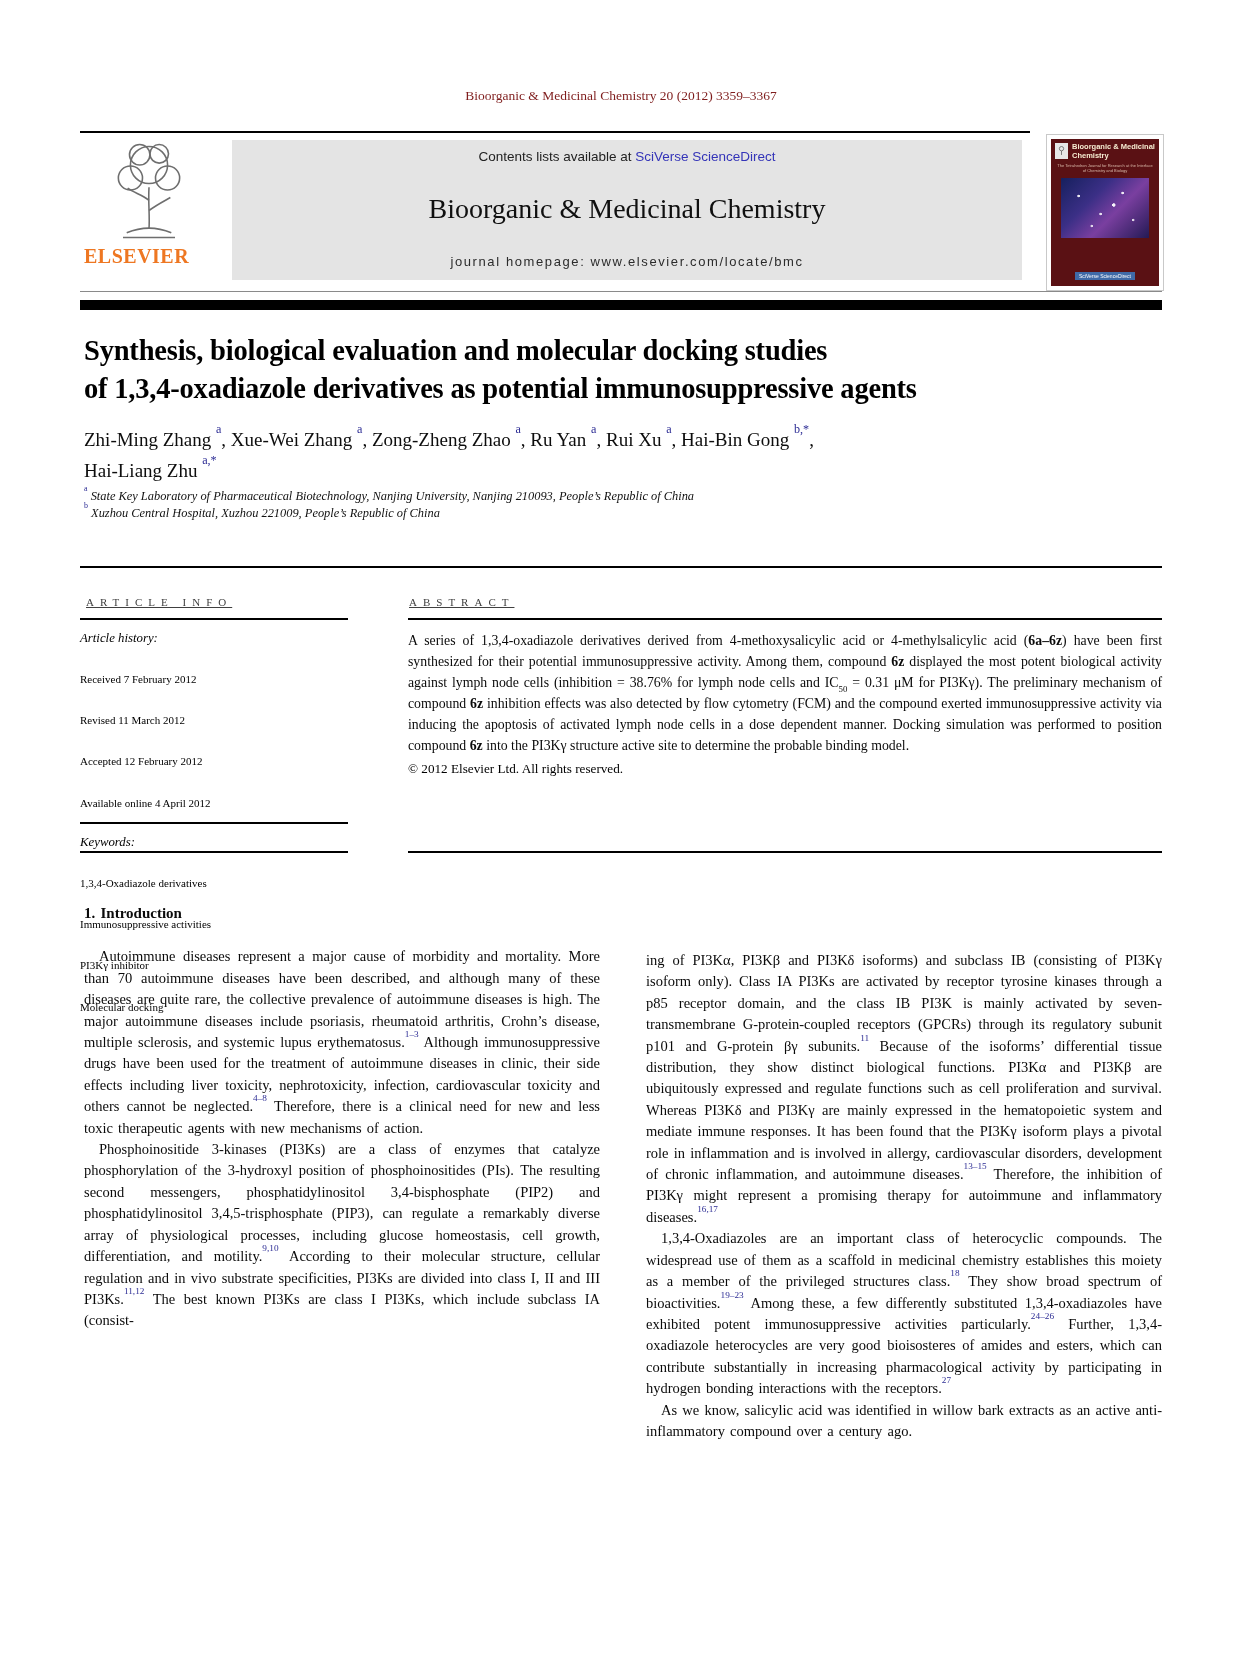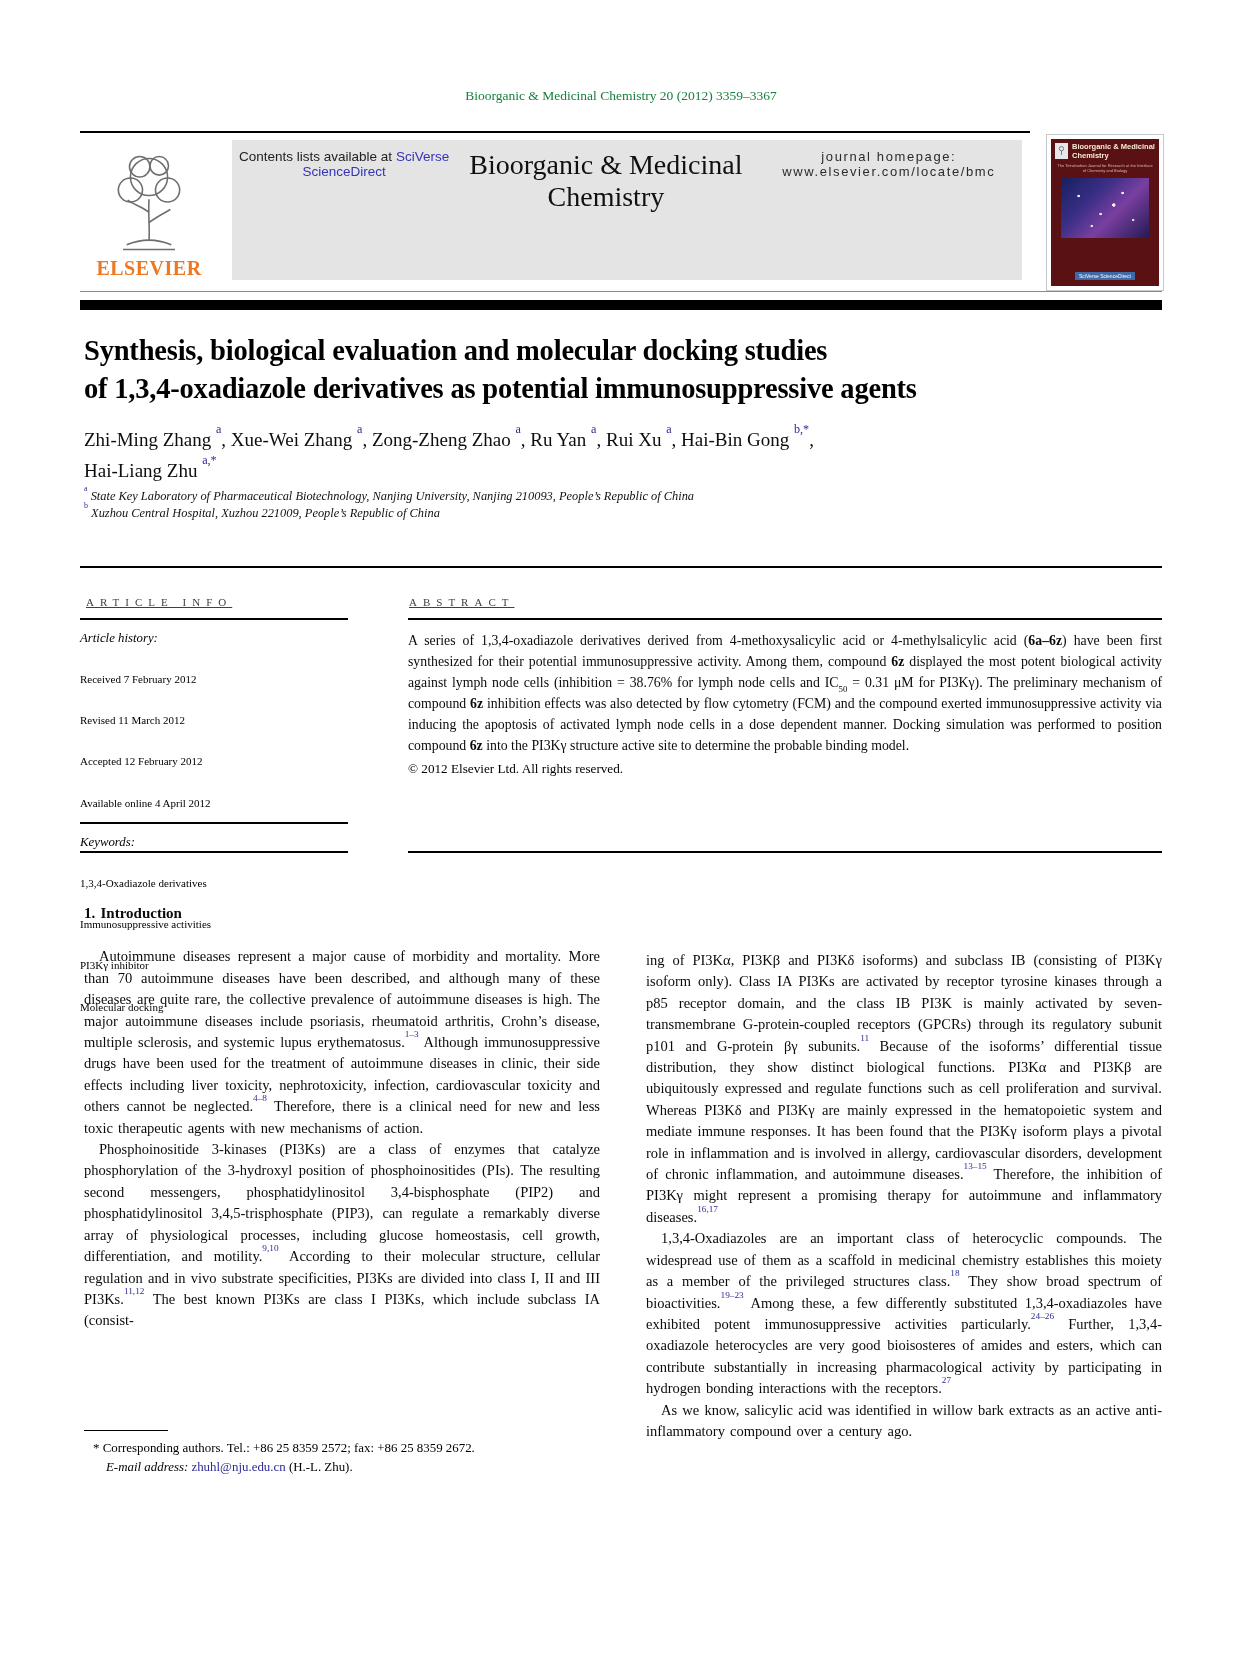--- a/index.html
+++ b/index.html
@@ -8,32 +8,32 @@
     position:relative; width:1241px; height:1654px; background:#fff;
     font-family:"Liberation Serif","DejaVu Serif",serif; color:#000;
     overflow:hidden;
   }
   .sans { font-family:"Liberation Sans","DejaVu Sans",sans-serif; }
   .lnk { color:#2c2c94; }
   sup { font-size:0.64em; line-height:0; position:relative; top:-0.45em; color:#2c2c94; }
   sub { font-size:0.64em; line-height:0; position:relative; top:0.25em; color:inherit; }
 
   .citation { position:absolute; top:88px; left:80px; width:1082px; text-align:center;
-    font-size:13.5px; color:#15803d; }
+    font-size:13.5px; color:#7f1d1d; }
 
   .rule-top { position:absolute; top:131px; left:80px; width:950px; height:2px; background:#000; }
   .rule-under { position:absolute; top:291px; left:80px; width:1082px; height:1px; background:#8a8a8a; }
   .thick-bar { position:absolute; top:300px; left:80px; width:1082px; height:10px; background:#000; }
 
-  .elsevier { position:absolute; left:84px; top:151px; width:130px; height:142px; text-align:center; }
+  .elsevier { position:absolute; left:84px; top:139px; width:130px; height:142px; text-align:left; }
   .elsevier svg { display:block; margin:0 auto; }
   .elsevier-word { font-size:20px; font-weight:700; color:#ee7722; letter-spacing:0.5px; margin-top:2px; }
 
   .banner { position:absolute; left:232px; top:140px; width:790px; height:140px; background:#e4e4e4;
-    display:flex; flex-direction:row; justify-content:space-between; padding:9px 0 11px; text-align:center; }
+    display:flex; flex-direction:column; justify-content:space-between; padding:9px 0 11px; text-align:center; }
   .contents-line { font-size:13.5px; color:#222; }
   .jtitle { font-size:28px; color:#101010; }
   .homepage { font-size:13px; letter-spacing:1.6px; color:#2b2b2b; }
 
   .cover { position:absolute; left:1046px; top:134px; width:118px; height:157px; background:#fff;
     border:1px solid #c9c9c9; padding:4px; }
   .cover-core { width:100%; height:100%; background:#5a1114; position:relative; overflow:hidden; }
   .cover-head { display:flex; padding:4px 4px 0 4px; }
   .cover-logo { width:13px; height:16px; background:#e7e7e7; flex:none; display:flex; align-items:center; justify-content:center; }
   .cover-title { margin-left:4px; font-family:"Liberation Sans",sans-serif; font-weight:700;
@@ -195,20 +195,15 @@
     <p class="ind">Autoimmune diseases represent a major cause of morbidity and mortality. More than 70 autoimmune diseases have been described, and although many of these diseases are quite rare, the collective prevalence of autoimmune diseases is high. The major autoimmune diseases include psoriasis, rheumatoid arthritis, Crohn’s disease, multiple sclerosis, and systemic lupus erythematosus.<sup>1–3</sup> Although immunosuppressive drugs have been used for the treatment of autoimmune diseases in clinic, their side effects including liver toxicity, nephrotoxicity, infection, cardiovascular toxicity and others cannot be neglected.<sup>4–8</sup> Therefore, there is a clinical need for new and less toxic therapeutic agents with new mechanisms of action.</p>
     <p class="ind">Phosphoinositide 3-kinases (PI3Ks) are a class of enzymes that catalyze phosphorylation of the 3-hydroxyl position of phosphoinositides (PIs). The resulting second messengers, phosphatidylinositol 3,4-bisphosphate (PIP2) and phosphatidylinositol 3,4,5-trisphosphate (PIP3), can regulate a remarkably diverse array of physiological processes, including glucose homeostasis, cell growth, differentiation, and motility.<sup>9,10</sup> According to their molecular structure, cellular regulation and in vivo substrate specificities, PI3Ks are divided into class I, II and III PI3Ks.<sup>11,12</sup> The best known PI3Ks are class I PI3Ks, which include subclass IA (consist-</p>
   </div>
 
   <div class="col2 bodycol">
     <p>ing of PI3Kα, PI3Kβ and PI3Kδ isoforms) and subclass IB (consisting of PI3Kγ isoform only). Class IA PI3Ks are activated by receptor tyrosine kinases through a p85 receptor domain, and the class IB PI3K is mainly activated by seven-transmembrane G-protein-coupled receptors (GPCRs) through its regulatory subunit p101 and G-protein βγ subunits.<sup>11</sup> Because of the isoforms’ differential tissue distribution, they show distinct biological functions. PI3Kα and PI3Kβ are ubiquitously expressed and regulate functions such as cell proliferation and survival. Whereas PI3Kδ and PI3Kγ are mainly expressed in the hematopoietic system and mediate immune responses. It has been found that the PI3Kγ isoform plays a pivotal role in inflammation and is involved in allergy, cardiovascular disorders, development of chronic inflammation, and autoimmune diseases.<sup>13–15</sup> Therefore, the inhibition of PI3Kγ might represent a promising therapy for autoimmune and inflammatory diseases.<sup>16,17</sup></p>
     <p class="ind">1,3,4-Oxadiazoles are an important class of heterocyclic compounds. The widespread use of them as a scaffold in medicinal chemistry establishes this moiety as a member of the privileged structures class.<sup>18</sup> They show broad spectrum of bioactivities.<sup>19–23</sup> Among these, a few differently substituted 1,3,4-oxadiazoles have exhibited potent immunosuppressive activities particularly.<sup>24–26</sup> Further, 1,3,4-oxadiazole heterocycles are very good bioisosteres of amides and esters, which can contribute substantially in increasing pharmacological activity by participating in hydrogen bonding interactions with the receptors.<sup>27</sup></p>
     <p class="ind">As we know, salicylic acid was identified in willow bark extracts as an active anti-inflammatory compound over a century ago.</p>
   </div>
 
-  <div class="footnote">
-    <div class="fn-rule"></div>
-    <div class="fn-1">* Corresponding authors. Tel.: +86 25 8359 2572; fax: +86 25 8359 2672.</div>
-    <div class="fn-2"><i>E-mail address: </i><span class="lnk">zhuhl@nju.edu.cn</span> (H.-L. Zhu).</div>
-  </div>
 
 
 </div>
 
 </body></html>

